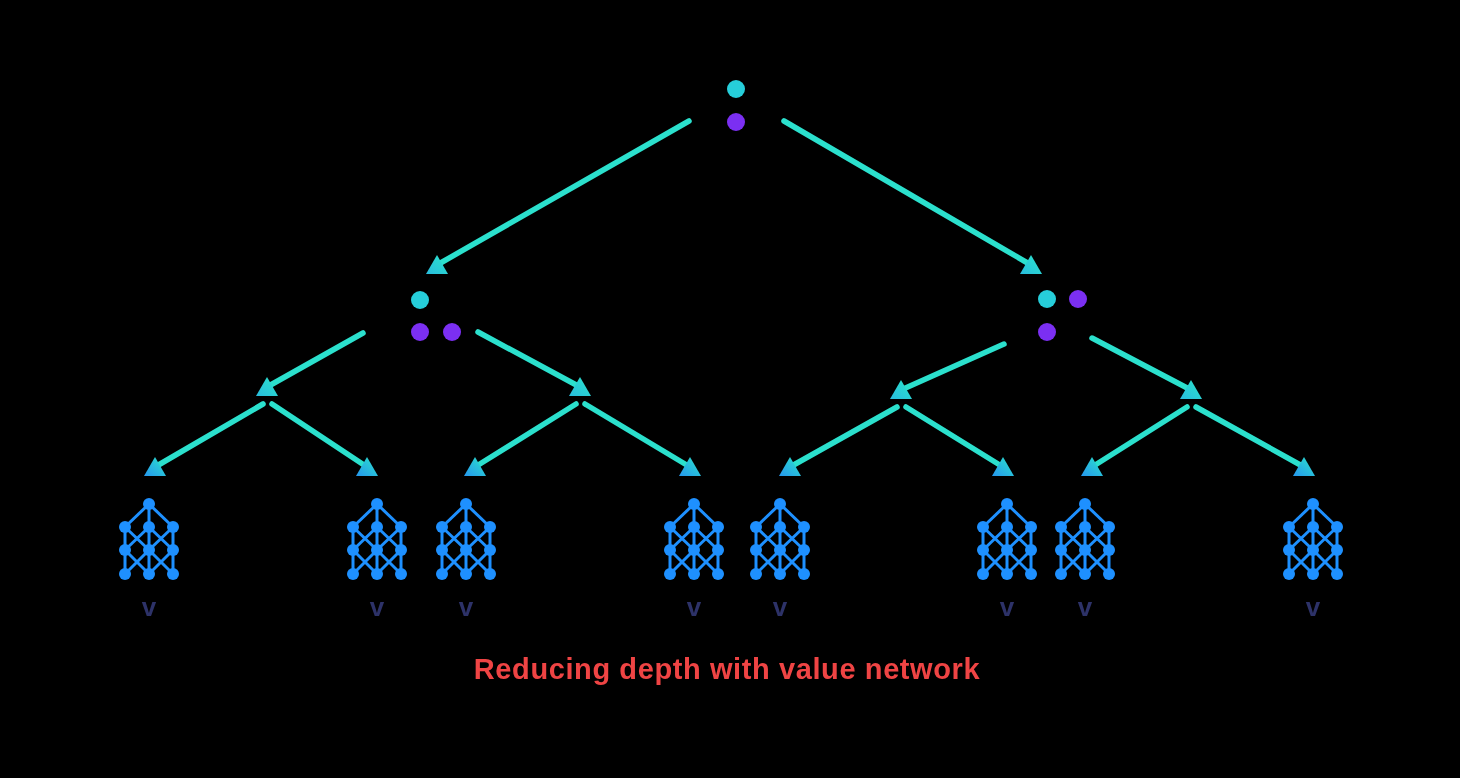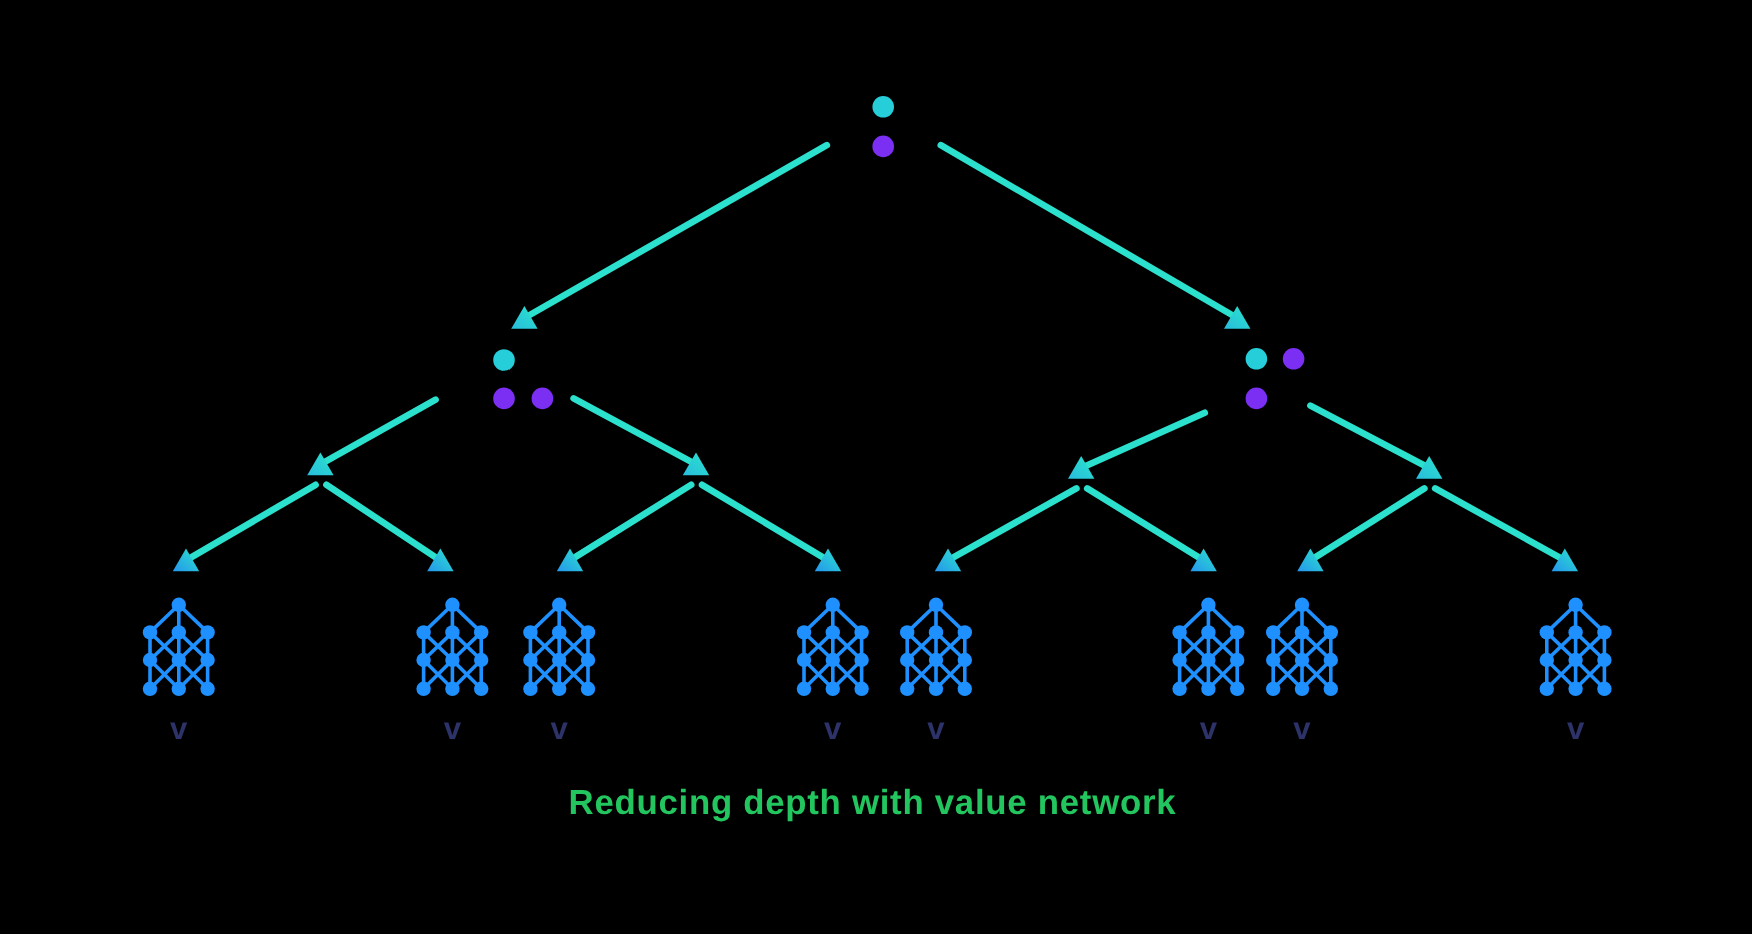--- a/index.html
+++ b/index.html
@@ -24,21 +24,21 @@
   }
   .caption {
     position: absolute;
     left: 0;
     top: 653px;
     width: 1454px;
     text-align: center;
     font-size: 29px;
     font-weight: 700;
     letter-spacing: 0.6px;
-    color: #22c55e;
+    color: #ef4444;
   }
   .net-label {
     font-family: "Liberation Sans", sans-serif;
     font-weight: 700;
     font-size: 26px;
   }
 </style>
 </head>
 <body style="background: rgb(0, 0, 0);">
 

